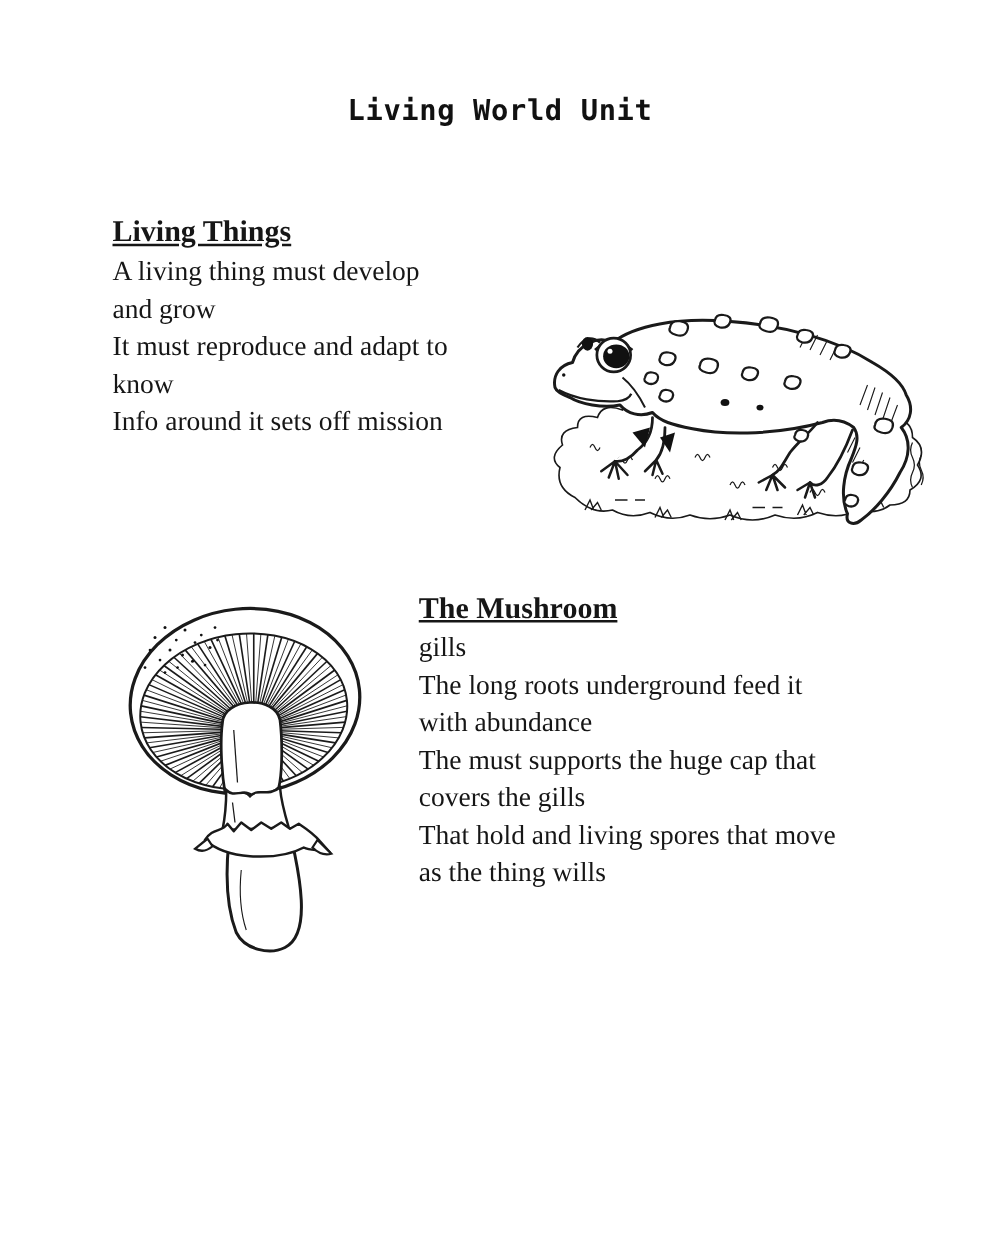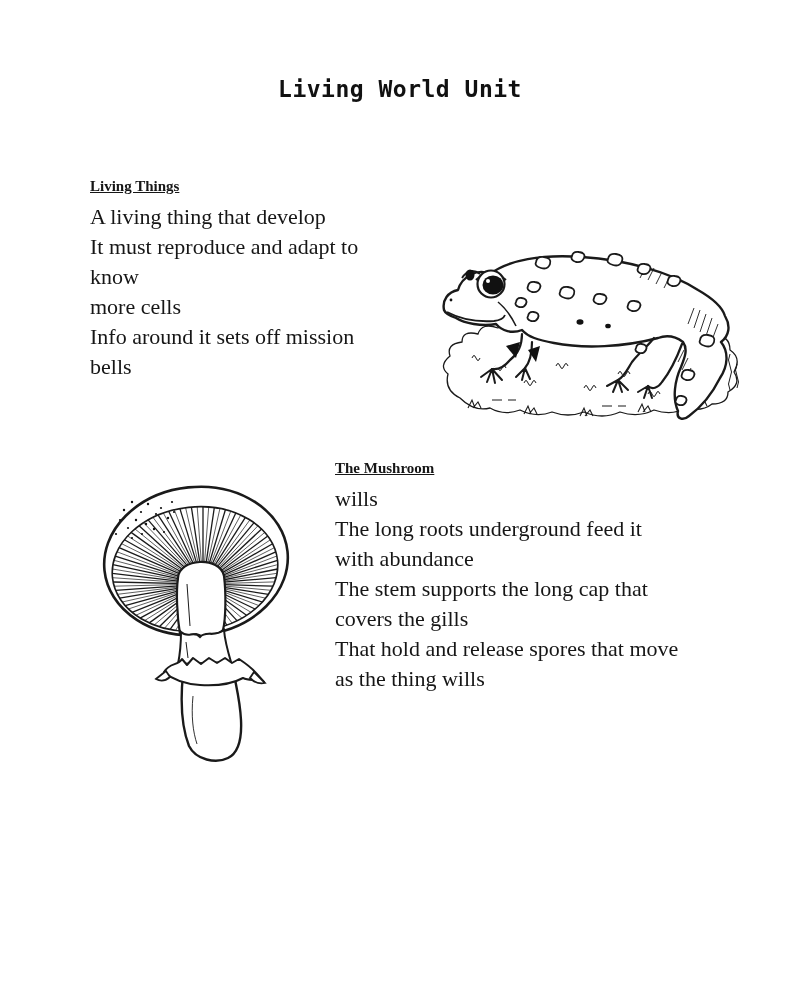--- a/index.html
+++ b/index.html
@@ -10,48 +10,47 @@
   }
   .title {
     position:absolute; top:76px; left:0; width:100%;
     text-align:center; margin:0;
     font-family:"DejaVu Sans Mono", monospace;
     font-weight:bold; font-size:23px; letter-spacing:0.5px;
     color:#111111;
   }
   .poem { position:absolute; font-size:22px; line-height:30px; }
   .poem h2 {
-    margin:0; font-size:15px; line-height:32px;
+    margin:0; font-size:24px; line-height:32px;
     font-weight:bold; text-decoration:underline;
   }
   .poem-left  { left:90px;  top:170px; width:340px; }
-  .poem-right { left:335px; top:452px; width:440px; }
+  .poem-right { left:335px; top:471px; width:440px; }
   .fig { position:absolute; margin:0; padding:0; }
   .fig-frog     { left:432px; top:250px; width:315px; height:178px; }
   .fig-mushroom { left:86px;  top:466px; width:238px; height:302px; }
   .fig svg { display:block; width:100%; height:100%; }
   .ink   { stroke:#1a1a1a; fill:none; }
   .inkf  { stroke:#1a1a1a; fill:#ffffff; }
   .solid { fill:#111111; stroke:none; }
 </style>
 </head>
 <body>
 
 <div class="page">
 
   <h1 class="title">Living World Unit</h1>
 
   <section class="poem poem-left">
     <h2>Living Things</h2>
-    <div class="line">A living thing that develop</div>
+    <div class="line">A living thing must develop</div>
+    <div class="line">and grow</div>
     <div class="line">It must reproduce and adapt to</div>
     <div class="line">know</div>
-    <div class="line">more cells</div>
     <div class="line">Info around it sets off mission</div>
-    <div class="line">bells</div>
   </section>
 
   <figure class="fig fig-frog">
     <svg viewBox="0 0 315 178">
 
       <path class="inkf" stroke-width="1.3" d="M 28,148 Q 12,140 16,124 Q 6,116 18,106 Q 14,94 30,92 Q 30,80 46,84 Q 50,72 66,78 Q 74,66 88,74 Q 100,64 116,70 Q 134,62 152,68 Q 172,60 190,68 Q 210,62 226,70 Q 246,66 258,76 Q 276,72 284,86 Q 298,86 298,100 Q 310,108 302,122 Q 310,134 296,142 Q 296,154 280,154 Q 270,162 254,158 Q 240,166 222,160 Q 206,168 188,162 Q 170,170 152,162 Q 136,168 120,162 Q 104,168 88,160 Q 72,166 58,158 Q 42,162 28,148 Z"></path>
 
       <g class="ink" stroke-width="1">
         <path d="M 62,118 q 2,-5 4,0 t 4,0 t 4,0"></path>
         <path d="M 92,133 q 2,-5 4,0 t 4,0 t 4,0"></path>
@@ -263,22 +262,22 @@
       <path class="ink" stroke-width="0.9" d="M 107,230 C 105,250 107,266 111,278"></path>
 
       <path class="inkf" stroke-width="2" stroke-linejoin="round" d="M 78,206 C 84,196 92,200 96,193 L 101,199 L 107,192 L 115,198 L 123,192 L 131,197 L 139,192 L 146,197 L 153,193 C 159,197 165,201 170,207 L 178,216 C 169,213 163,215 157,212 C 146,218 130,220 114,219 C 100,218 87,214 78,206 Z"></path>
       <path class="inkf" stroke-width="1.8" d="M 80,205 L 70,213 Q 77,217 84,211 Z"></path>
       <path class="inkf" stroke-width="1.8" d="M 168,206 L 179,217 Q 171,219 164,212 Z"></path>
     </svg>
   </figure>
 
   <section class="poem poem-right">
     <h2>The Mushroom</h2>
-    <div class="line">wills</div>
+    <div class="line">gills</div>
     <div class="line">The long roots underground feed it</div>
     <div class="line">with abundance</div>
-    <div class="line">The stem supports the long cap that</div>
+    <div class="line">The must supports the huge cap that</div>
     <div class="line">covers the gills</div>
-    <div class="line">That hold and release spores that move</div>
+    <div class="line">That hold and living spores that move</div>
     <div class="line">as the thing wills</div>
   </section>
 
 </div>
 
 </body></html>

